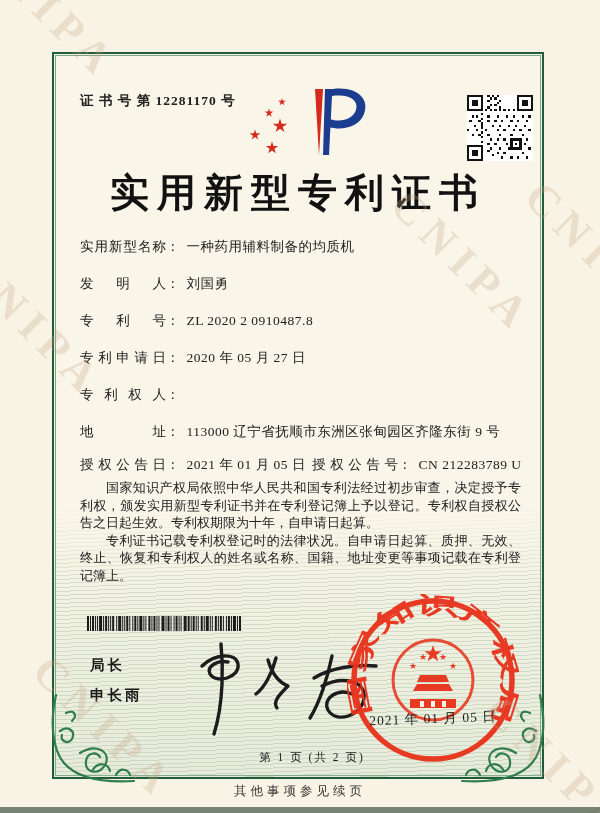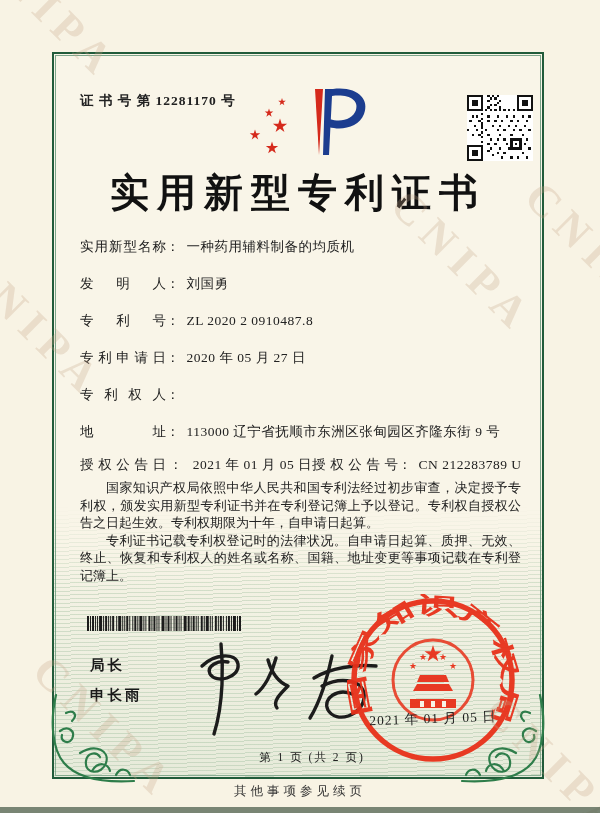--- a/index.html
+++ b/index.html
@@ -44,21 +44,21 @@
     position:absolute; left:0; right:0; top:112px; text-align:center;
     font-size:39px; font-weight:bold; letter-spacing:8px; color:#111;
   }
   
   .fields { position:absolute; left:26px; top:184px; width:444px; font-size:13.5px; }
   .field-row { display:flex; line-height:18px; margin-bottom:19px; }
   .flabel { flex:none; width:86px; text-align:justify; text-align-last:justify; }
   .fcolon { flex:none; margin-right:7px; }
   .fvalue { letter-spacing:0.5px; }
   .grant-row { position:absolute; left:26px; top:402px; display:flex; font-size:13.5px; line-height:18px; }
-  .grant-pair { display:flex;justify-content:space-between; }
+  .grant-pair { display:flex; }
   .grant-pair.first { width:232px; }
   .glabel { flex:none; width:86px; text-align:justify; text-align-last:justify; }
   .paragraphs {
     position:absolute; left:26px; top:425px; width:441px;
     font-size:13px; line-height:17.6px; text-align:justify;
   }
   .paragraphs p { margin:0; text-indent:2em; }
   .barcode { position:absolute; left:33px; top:562px; width:155px; height:15px; }
   .signer {
     position:absolute; left:36px; top:596px; z-index:4;

